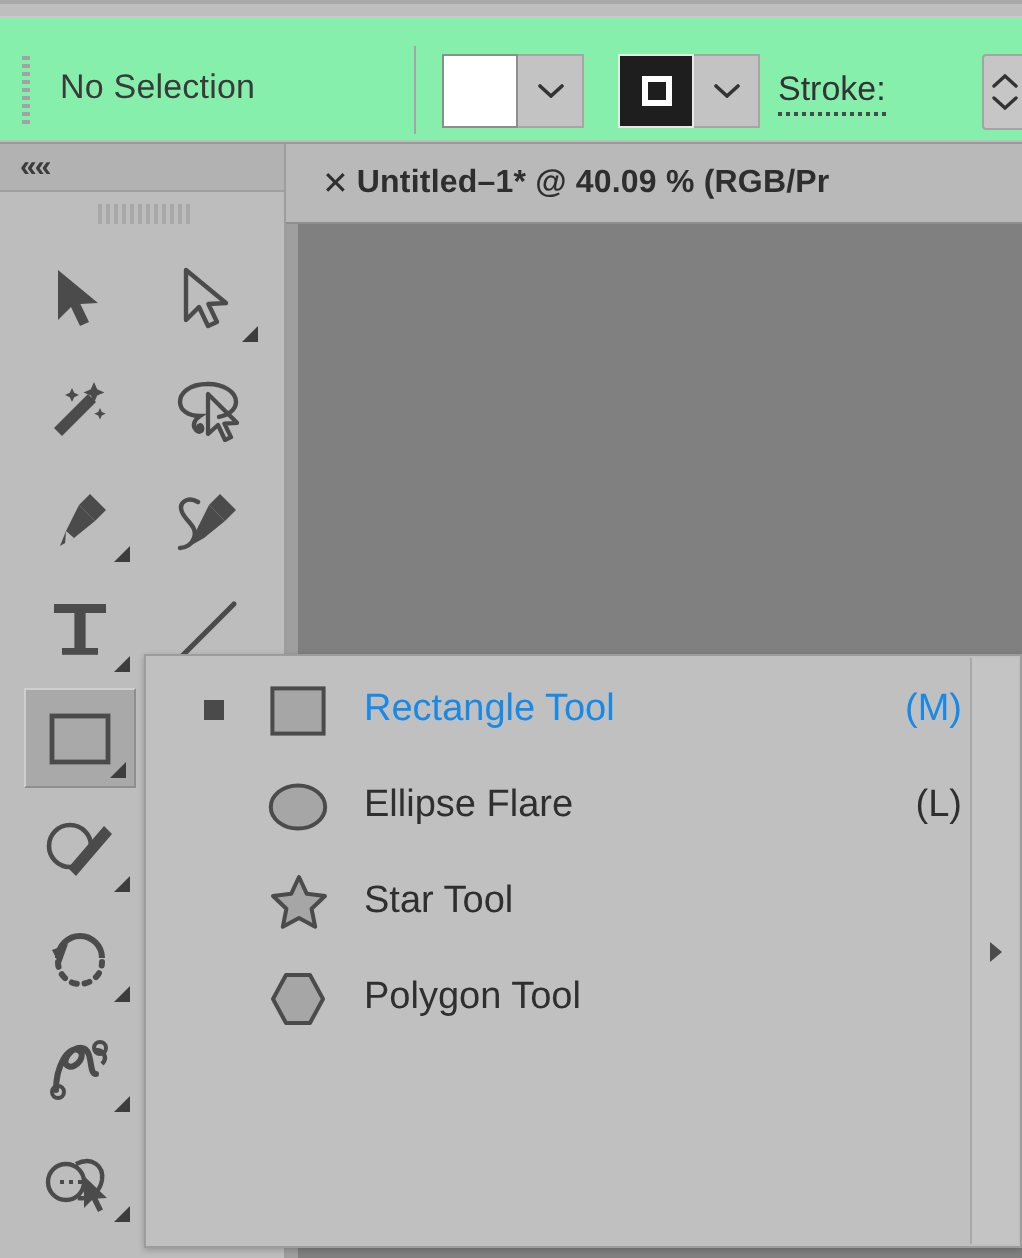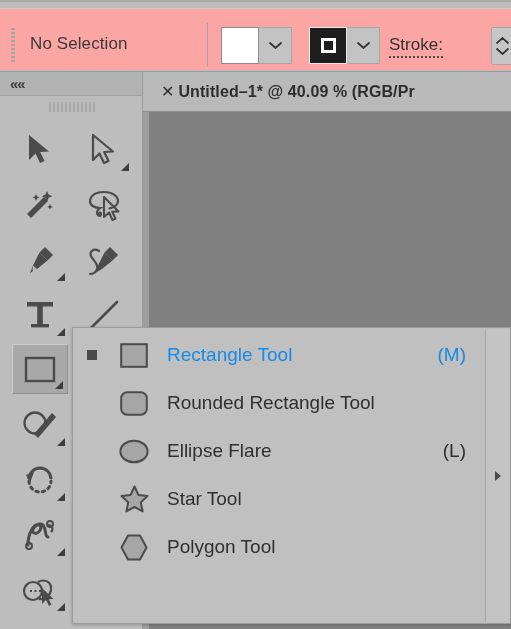--- a/index.html
+++ b/index.html
@@ -21,21 +21,21 @@
     position: absolute; left: 0; top: 0;
     width: 511px; height: 72px;
     background: #bebebe;
     box-sizing: border-box;
     border-top: 2px solid #a8a8a8;
     border-bottom: 1px solid #9a9a9a;
   }
   .ctrlbar-inner {
     position: absolute; left: 0; top: 6px;
     width: 511px; height: 61px;
-    background: #fca5a5;
+    background: #86efac;
     border-top: 1px solid #c9c9c9;
   }
   .grip-dots {
     position: absolute; left: 11px; top: 19px;
     width: 5px; height: 35px;
   }
   .grip-dots i {
     display: block; width: 4px; height: 2px;
     background: #a3a3a3; margin-bottom: 2px;
   }
@@ -206,20 +206,21 @@
     position: absolute; left: 72px; top: 327px;
     width: 439px; height: 297px;
     background: #c0c0c0;
     border: 1px solid #9c9c9c;
     box-sizing: border-box;
     box-shadow: 0 1px 3px rgba(0,0,0,.22);
   }
   .flyout-list {
     position: absolute; left: 0; top: 3px;
     width: 398px;
+    padding-left: 15px;
   }
   .fly-item {
     height: 48px;
     display: flex; align-items: center;
     position: relative;
   }
   .fly-marker {
     position: absolute; left: 14px; top: 50%;
     margin-top: -5px;
     width: 10px; height: 10px;
@@ -489,29 +490,20 @@
         <span class="fly-marker"></span>
         <span class="fly-icon">
           <svg width="28" height="25" viewBox="0 0 28 25">
             <rect x="1.2" y="1.2" width="25.6" height="22.6" fill="#a6a6a6" stroke="#4b4b4b" stroke-width="2"></rect>
           </svg>
         </span>
         <span class="fly-label">Rectangle Tool</span>
         <span class="fly-shortcut" style="right:5px;">(M)</span>
       </div>
 
-      <div class="fly-item">
-        <span class="fly-icon">
-          <svg width="28" height="25" viewBox="0 0 28 25">
-            <rect x="1.2" y="1.2" width="25.6" height="22.6" rx="6" fill="#a6a6a6" stroke="#4b4b4b" stroke-width="2"></rect>
-          </svg>
-        </span>
-        <span class="fly-label">Rounded Rectangle Tool</span>
-        <span class="fly-shortcut" style="right:5px;"></span>
-      </div>
 
       <div class="fly-item">
         <span class="fly-icon">
           <svg width="30" height="25" viewBox="0 0 30 25">
             <ellipse cx="15" cy="12.5" rx="13.6" ry="10.8" fill="#a6a6a6" stroke="#4b4b4b" stroke-width="2"></ellipse>
           </svg>
         </span>
         <span class="fly-label">Ellipse Flare</span>
         <span class="fly-shortcut" style="right:5px;">(L)</span>
       </div>

